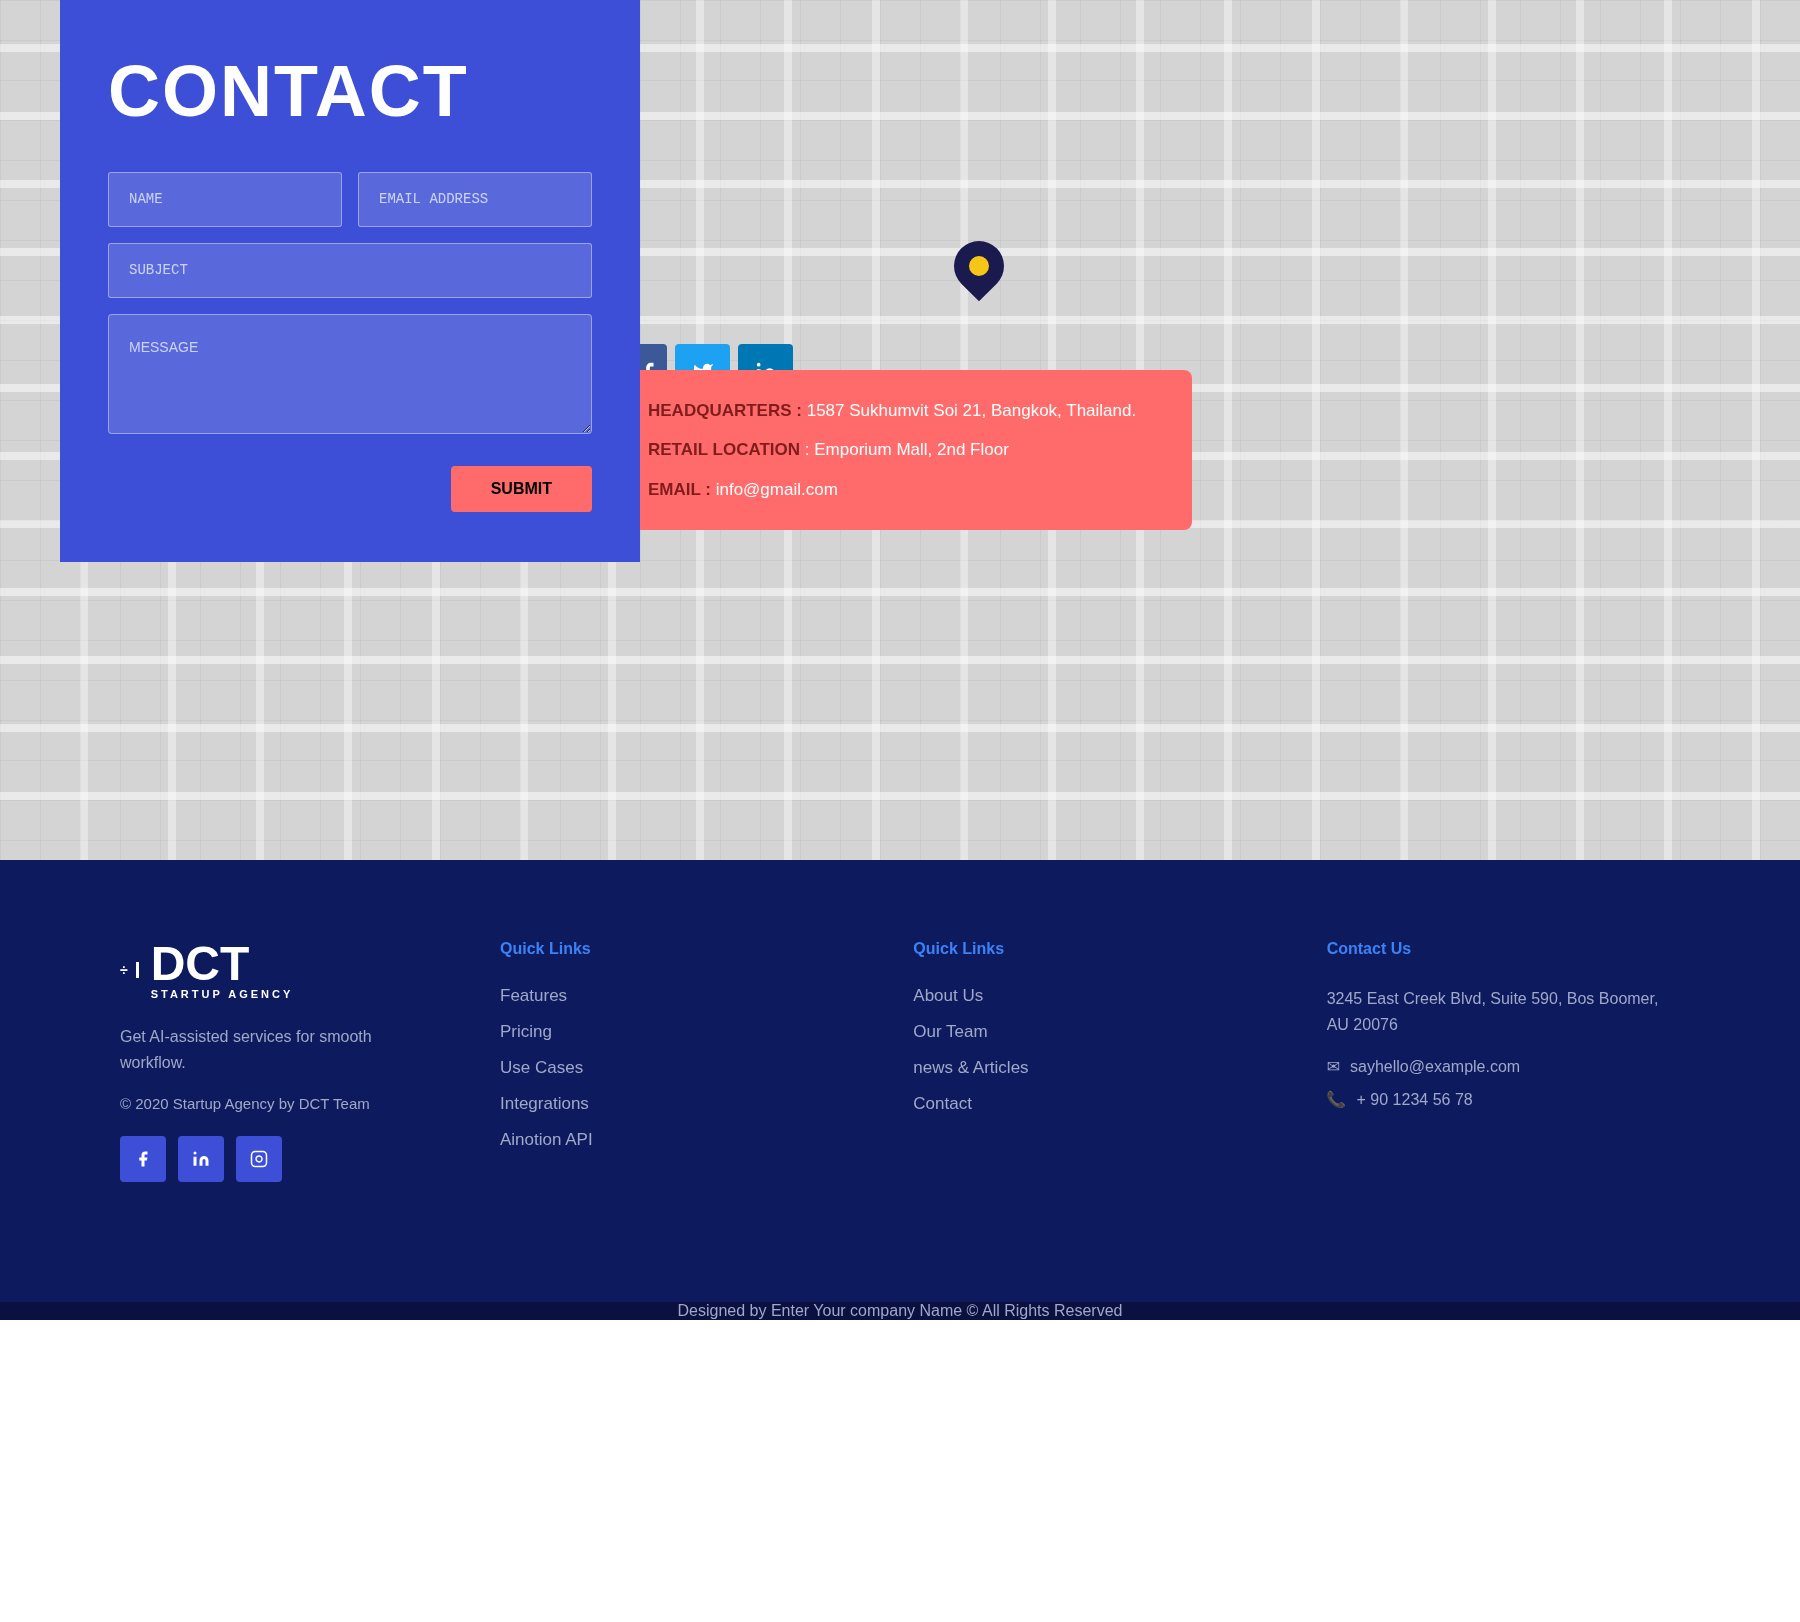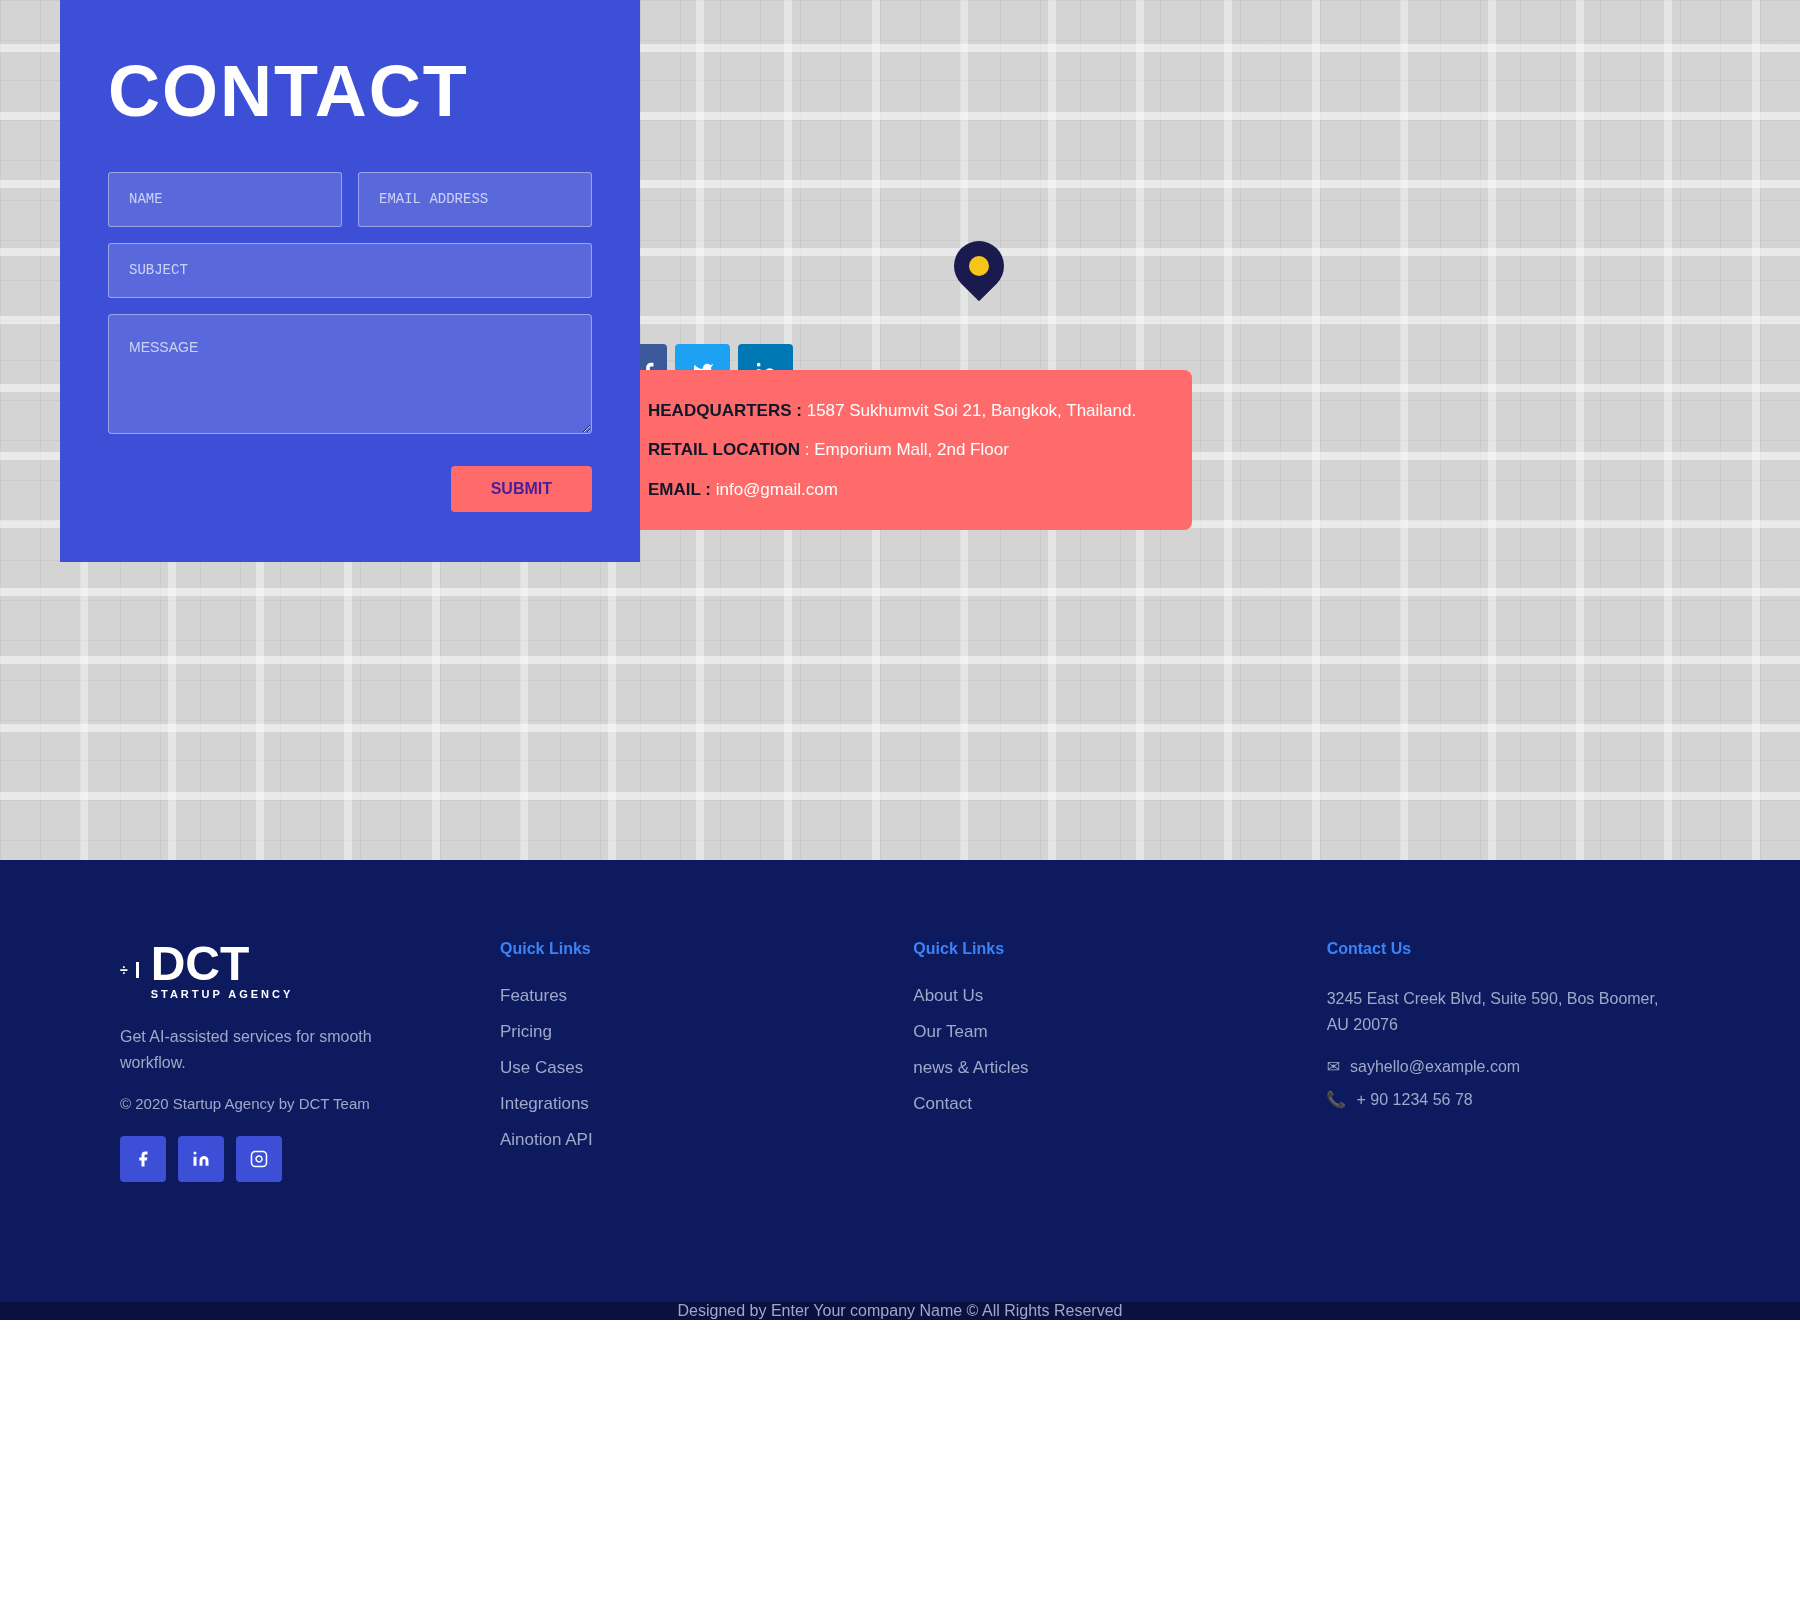--- a/index.html
+++ b/index.html
@@ -107,21 +107,21 @@
       z-index: 6;
       width: 580px;
     }
     .info-card p {
       font-size: 17px;
       color: #fff;
       margin-bottom: 14px;
       line-height: 1.5;
     }
     .info-card p:last-child { margin-bottom: 0; }
-    .info-card strong { font-weight: 900; color: #0f172a; text-transform: uppercase; }
+    .info-card strong { font-weight: 900; color: #7f1d1d; text-transform: uppercase; }
 
     
     .contact-panel {
       position: absolute;
       top: 0;
       left: 60px;
       width: 580px;
       background: #3d4fd6;
       padding: 50px 48px 50px 48px;
       z-index: 10;
@@ -166,21 +166,21 @@
       width: 100%;
       min-height: 120px;
       outline: none;
       resize: vertical;
       font-family: Arial, sans-serif;
     }
     .form-textarea::placeholder { color: rgba(255,255,255,0.7); text-transform: uppercase; font-size: 14px; }
 
     .submit-btn {
       background: #ff6b6b;
-      color: #4c1d95;
+      color: #000000;
       border: none;
       border-radius: 4px;
       padding: 14px 40px;
       font-size: 16px;
       font-weight: 700;
       cursor: pointer;
       margin-top: 16px;
       float: right;
     }
 

